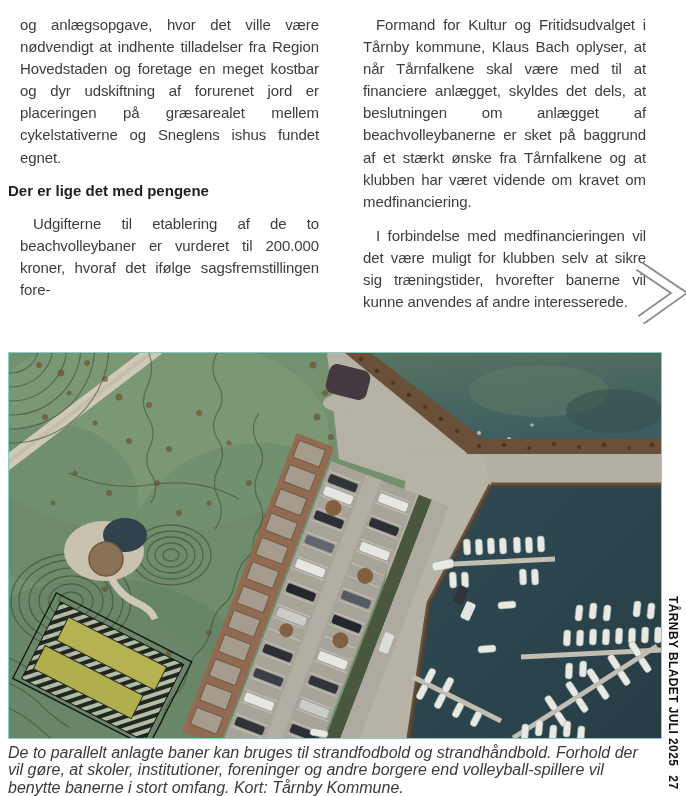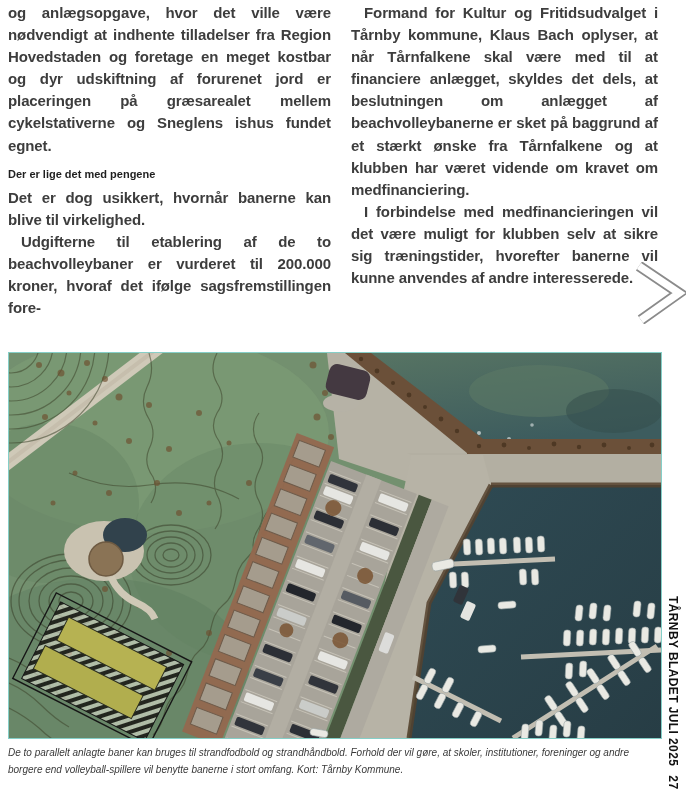--- a/index.html
+++ b/index.html
@@ -7,47 +7,46 @@
     width:686px;height:796px;position:relative;background:#ffffff;
     font-family:"Liberation Sans",sans-serif;overflow:hidden;
     -webkit-font-smoothing:antialiased;
   }
   .col{
     position:absolute;top:2px;text-align:justify;
     font-size:15px;line-height:22.1px;color:#3d3d3d;letter-spacing:-0.1px;
   }
   #col-left{left:8px;width:323px;}
   #col-right{left:351px;width:307px;}
-  .col p{margin:0;text-indent:13px;font-weight:bold;}
+  .col p{margin:12px;text-indent:13px;}
   .col p.first{text-indent:0;}
-  .col h2{font-size:11px;line-height:20px;margin:7px 0 3px 0;color:#1f1f1f;letter-spacing:0;}
+  .col h2{font-size:15px;line-height:20px;margin:7px 0 3px 0;color:#1f1f1f;letter-spacing:0;}
   .map-frame{
     position:absolute;left:8px;top:352px;width:652px;height:385px;
     border:1px solid #85cfc8;background:#73906f;
   }
   .map-frame svg{display:block;}
   .caption{
     position:absolute;left:8px;top:744px;width:648px;
-    font-style:italic;font-size:10px;line-height:17.3px;color:#3a3a3a;
+    font-style:italic;font-size:16px;line-height:17.3px;color:#3a3a3a;
   }
   .masthead{
     position:absolute;left:681px;top:596px;width:200px;height:15px;
     transform-origin:0 0;transform:rotate(90deg);
     display:flex;flex-direction:row;gap:9px;align-items:center;
     font-weight:700;font-size:12px;color:#101010;letter-spacing:0.4px;white-space:nowrap;
   }
   .chevron{position:absolute;left:634px;top:262px;pointer-events:none;}
 </style>
 </head>
 <body>
 
 <div class="col" id="col-left">
   <p class="first">og anlægsopgave, hvor det ville være nødvendigt at indhente tilladelser fra Region Hovedstaden og foretage en meget kostbar og dyr udskiftning af forurenet jord er placeringen på græsarealet mellem cykelstativerne og Sneglens ishus fundet egnet.</p>
   <h2>Der er lige det med pengene</h2>
-  <p class="first">Det er dog usikkert, hvornår banerne kan blive til virkelighed.</p>
   <p>Udgifterne til etablering af de to beachvolleybaner er vurderet til 200.000 kroner, hvoraf det ifølge sagsfremstillingen fore-</p>
 </div>
 
 <div class="col" id="col-right">
   <p>Formand for Kultur og Fritidsudvalget i Tårnby kommune, Klaus Bach oplyser, at når Tårnfalkene skal være med til at financiere anlægget, skyldes det dels, at beslutningen om anlægget af beachvolleybanerne er sket på baggrund af et stærkt ønske fra Tårnfalkene og at klubben har været vidende om kravet om medfinanciering.</p>
   <p>I forbindelse med medfinancieringen vil det være muligt for klubben selv at sikre sig træningstider, hvorefter banerne vil kunne anvendes af andre interesserede.</p>
 </div>
 
 <svg class="chevron" width="52" height="62" viewBox="0 0 52 62">
   <path d="M5 4 L45 31 L7 58" fill="none" stroke="#8b8b8b" stroke-width="11" stroke-linejoin="miter"></path>

